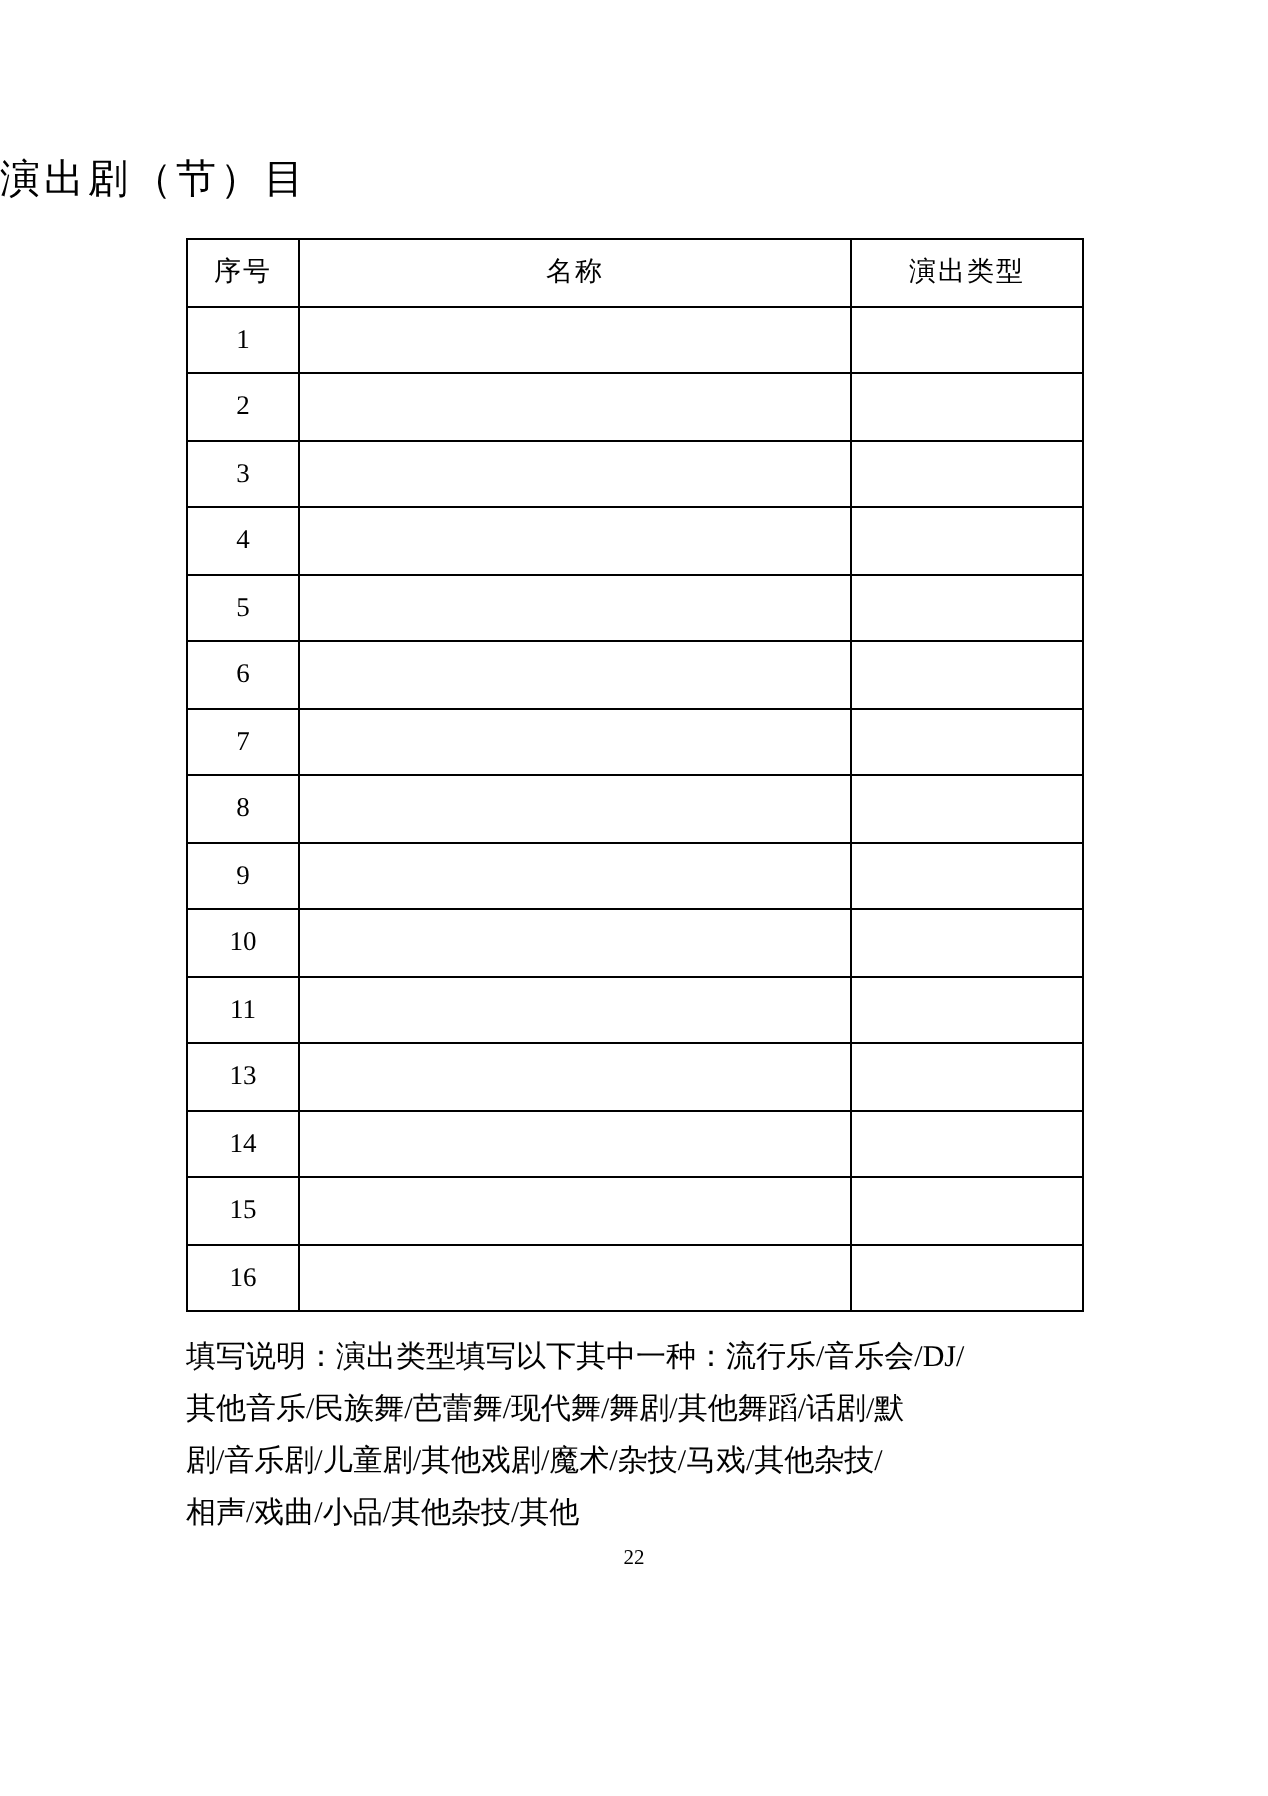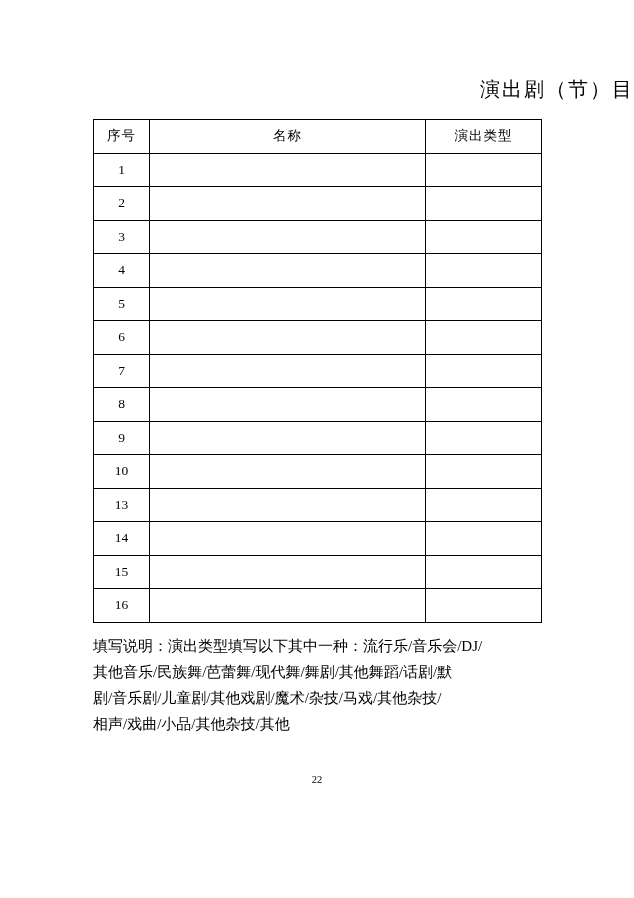--- a/index.html
+++ b/index.html
@@ -17,21 +17,21 @@
   }
   .page {
     width: 634px;
     height: 898px;
     box-sizing: border-box;
     padding: 0;
     position: relative;
     background: #ffffff;
   }
   .doc-title {
-    text-align: right;
+    text-align: left;
     font-size: 20px;
     letter-spacing: 2px;
     margin: 0;
     padding-top: 76px;
     padding-bottom: 16px;
     font-weight: normal;
     font-family: "Liberation Serif", "DejaVu Serif", serif;
   }
   .table-wrap {
     margin: 0 auto;
@@ -150,20 +150,25 @@
           <td>9</td>
           <td></td>
           <td></td>
         </tr>
         <tr>
           <td>10</td>
           <td></td>
           <td></td>
         </tr>
         <tr>
+          <td>11</td>
+          <td></td>
+          <td></td>
+        </tr>
+        <tr>
           <td>13</td>
           <td></td>
           <td></td>
         </tr>
         <tr>
           <td>14</td>
           <td></td>
           <td></td>
         </tr>
         <tr>

